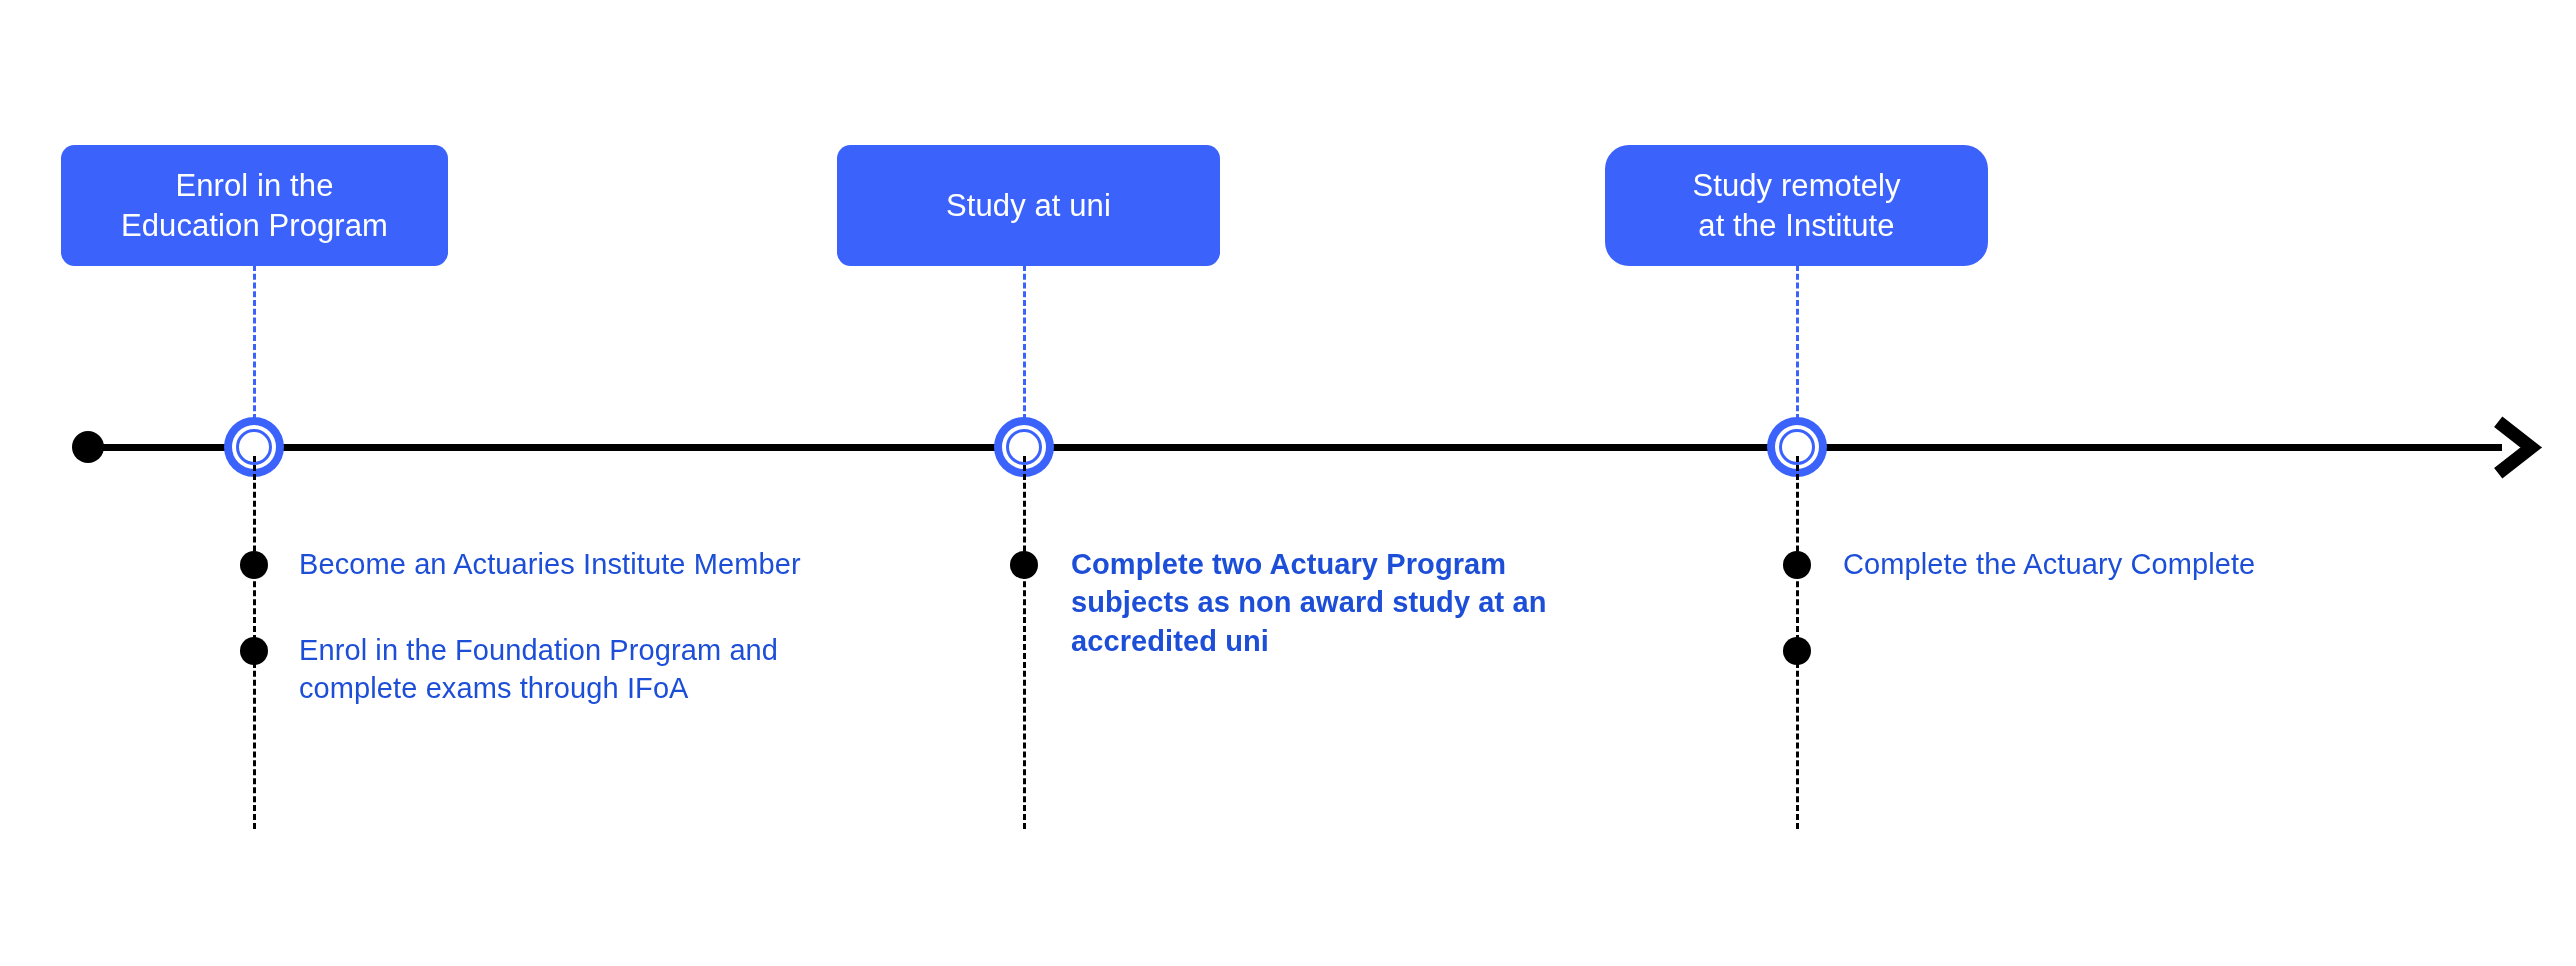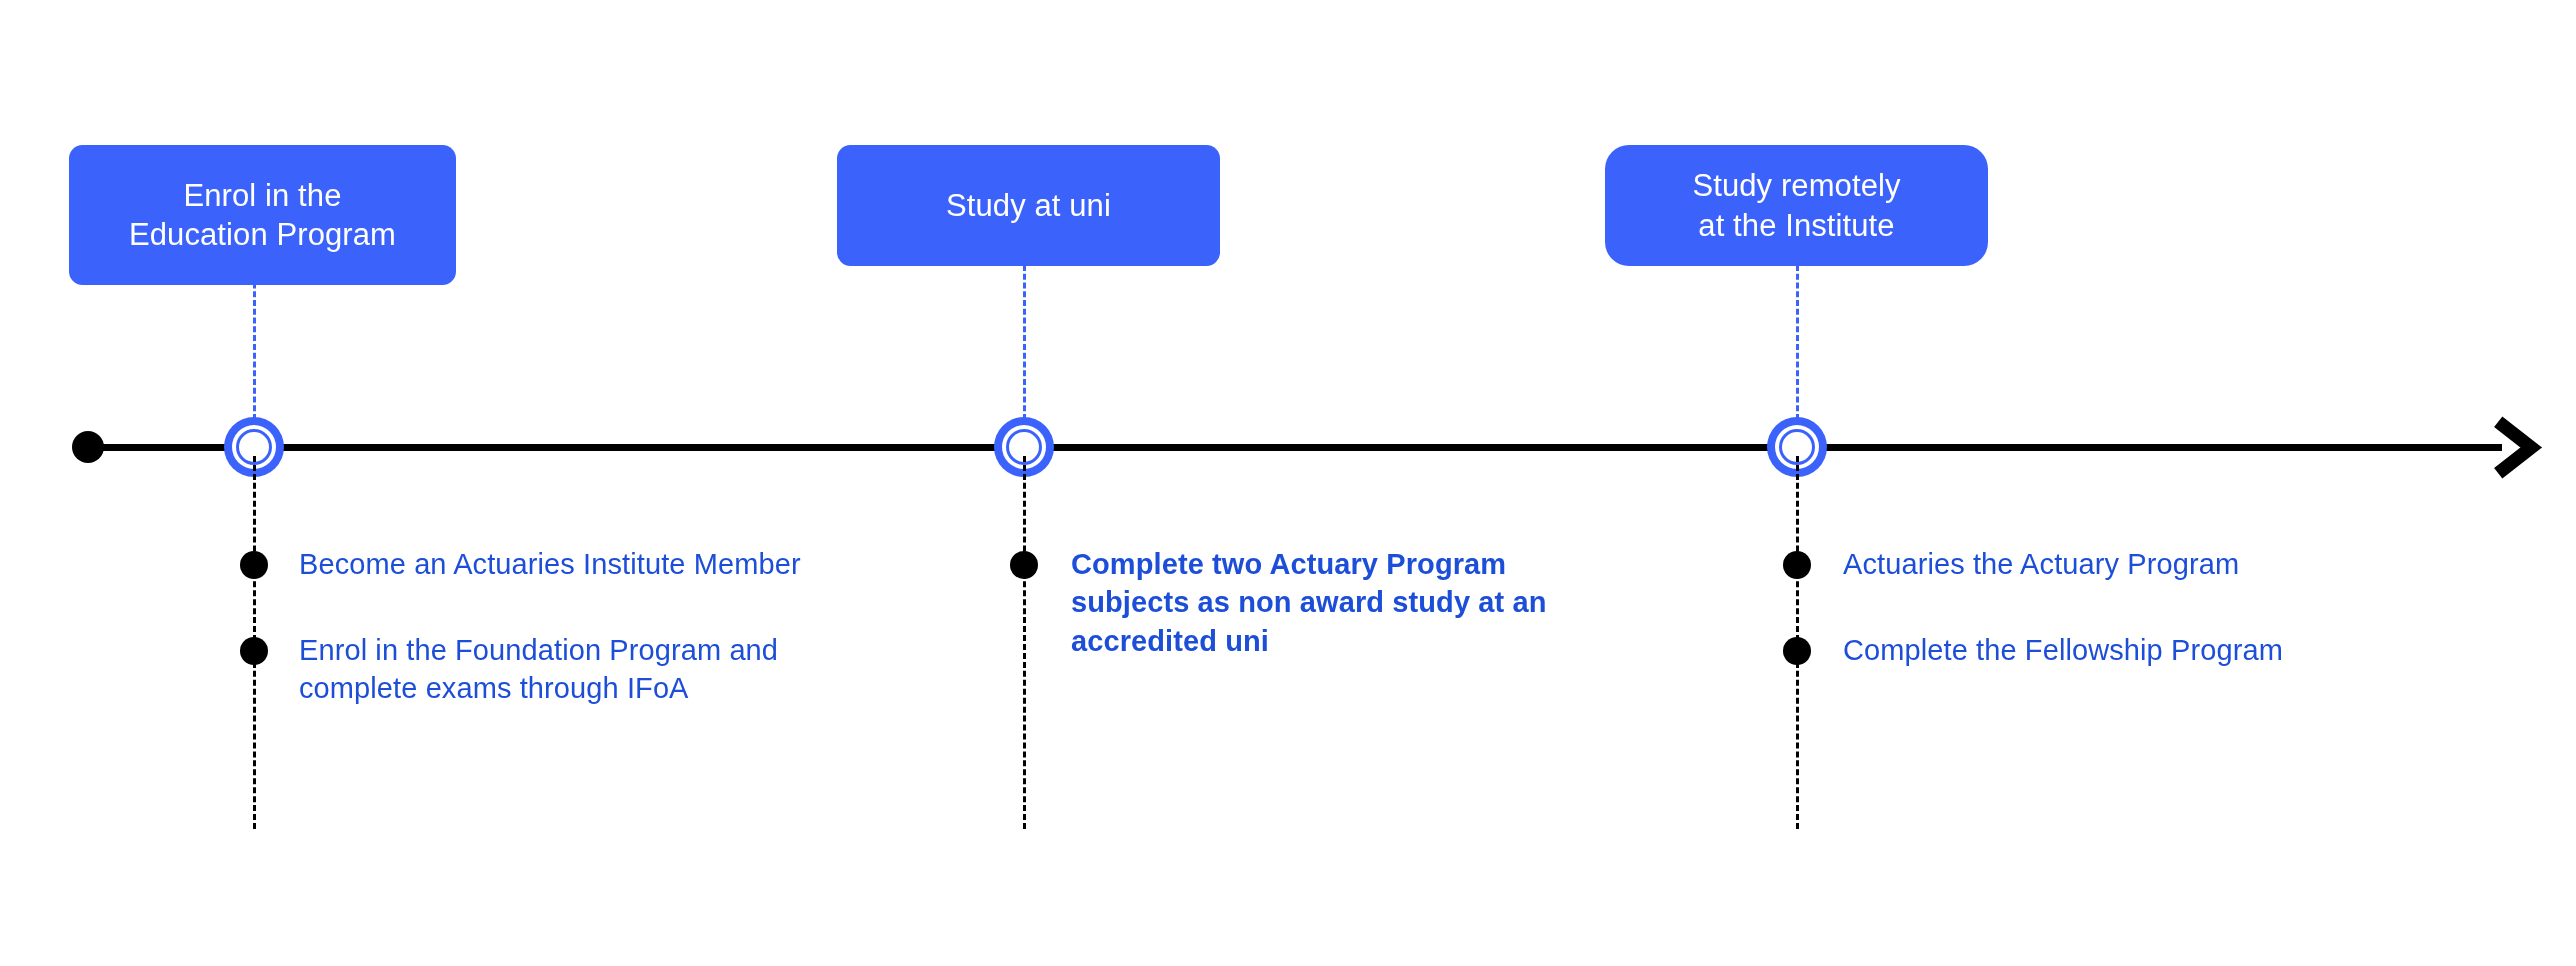--- a/index.html
+++ b/index.html
@@ -139,21 +139,21 @@
 
   <div class="axis-start-dot"></div>
   <div class="axis-line"></div>
   <div class="axis-arrow">
     <svg width="67" height="65" viewBox="0 0 130 126" xmlns="http://www.w3.org/2000/svg">
       <path d="M 14 13 L 78 63 L 14 113" fill="none" stroke="#000000" stroke-width="26" stroke-linecap="butt" stroke-linejoin="miter"></path>
     </svg>
   </div>
 
   <div class="connector-up" style="left:254px; top:265px; height:155px;"></div>
-  <div class="label-box" style="left:61px; top:145px; width:387px; height:140px;margin-left:8px;">Enrol in the
+  <div class="label-box" style="left:61px; top:145px; width:387px; height:121px;">Enrol in the
 Education Program</div>
   <div class="milestone" style="left:254px;"></div>
   <div class="connector-down" style="left:254px;"></div>
 
   <div class="bullet-dot" style="left:254px; top:551px;"></div>
   <div class="bullet-text" style="left:299px; top:545px; width:685px;">Become an Actuaries Institute Member</div>
 
   <div class="bullet-dot" style="left:254px; top:637px;"></div>
   <div class="bullet-text" style="left:299px; top:631px; width:685px;">Enrol in the Foundation Program and
 complete exams through IFoA</div>
@@ -168,19 +168,18 @@
 subjects as non award study at an
 accredited uni</div>
 
   <div class="connector-up" style="left:1797px; top:265px; height:155px;"></div>
   <div class="label-box" style="left:1605px; top:145px; width:383px; height:121px;border-radius:24px;">Study remotely
 at the Institute</div>
   <div class="milestone" style="left:1797px;"></div>
   <div class="connector-down" style="left:1797px;"></div>
 
   <div class="bullet-dot" style="left:1797px; top:551px;"></div>
-  <div class="bullet-text" style="left:1843px; top:545px; width:680px;">Actuaries the Actuary Program</div>
+  <div class="bullet-text" style="left:1843px; top:545px; width:680px;">Complete the Actuary Complete</div>
 
   <div class="bullet-dot" style="left:1797px; top:637px;"></div>
-  <div class="bullet-text" style="left:1843px; top:631px; width:680px;">Complete the Fellowship Program</div>
 
 </div>
 
 
 </body></html>

